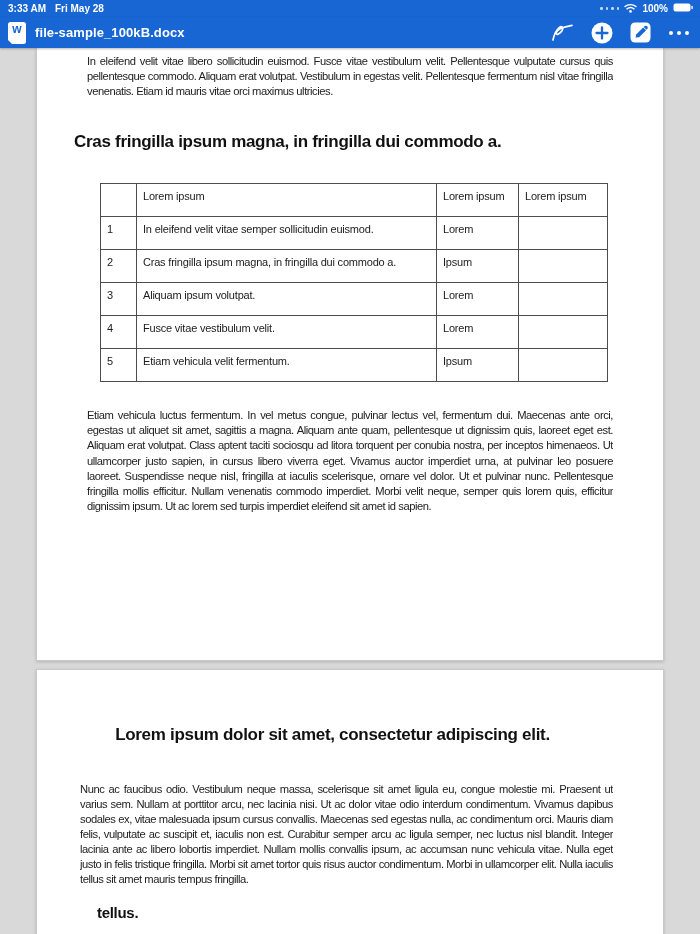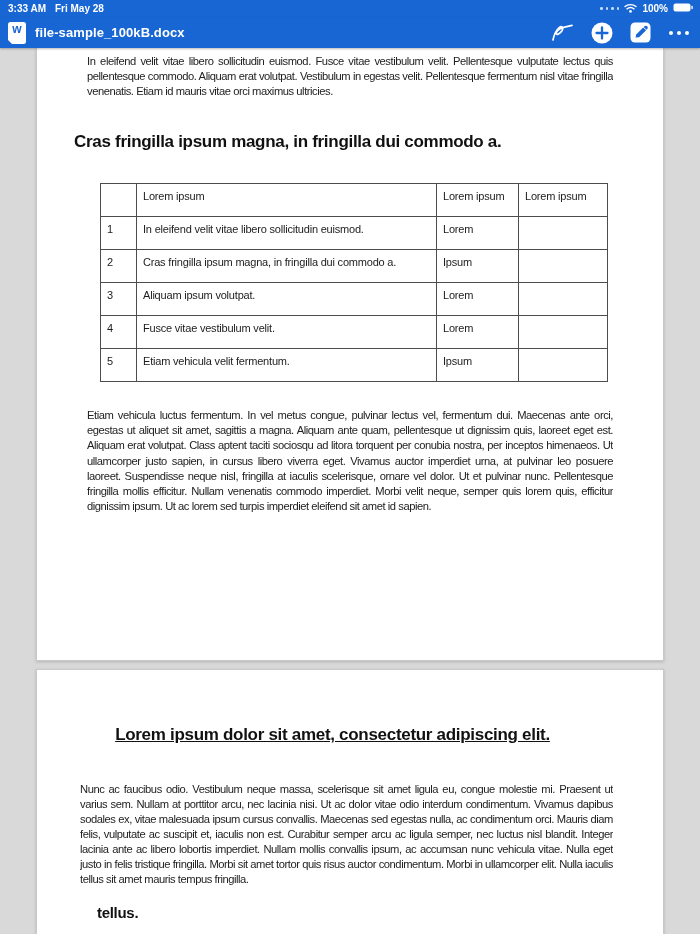--- a/index.html
+++ b/index.html
@@ -48,21 +48,21 @@
   .body-par { text-align:justify; font-size:11.2px; line-height:15.2px;
               letter-spacing:-0.45px; color:#222; overflow:hidden; }
   .par-1 { margin:6px 50px 0 50px; height:46px; }
   .par-2 { margin:26px 50px 0 50px; height:107px; }
   .par-3 { margin:34px 50px 0 43px; height:121px; line-height:15.0px; }
 
   .h-cras { margin:30px 40px 0 37px; font-size:17px; font-weight:700;
             letter-spacing:-0.3px; color:#111; line-height:23px; }
   .h-lorem { margin:52px 0 0 0; text-align:center; padding-right:35px;
              font-size:17px; font-weight:700; letter-spacing:-0.3px;
-             color:#111; line-height:26px;text-decoration:underline; }
+             color:#111; line-height:26px; }
   .h-maecenas { margin:1px 60px 0 40px; font-size:15px; font-weight:700;
                 letter-spacing:-0.3px; color:#111; line-height:17px; }
   .h-maecenas .l1 { display:block; }
   .h-maecenas .l2 { display:block; padding-left:20px; }
 
   
   table.doc-table { margin:30px 0 0 63px; border-collapse:collapse;
                     table-layout:fixed; width:507px; }
   .doc-table td { border:1px solid #4d4d4d; font-size:11px; letter-spacing:-0.2px;
                   vertical-align:top; padding:6px 6px 0 6px; height:33px;
@@ -137,40 +137,40 @@
           <circle cx="11" cy="3" r="2" fill="#fff"></circle>
           <circle cx="19" cy="3" r="2" fill="#fff"></circle>
         </svg>
       </button>
     </div>
   </div>
 
   <div class="doc-canvas">
 
     <div class="page page-1">
-      <div class="body-par par-1">In eleifend velit vitae libero sollicitudin euismod. Fusce vitae vestibulum velit. Pellentesque vulputate lectus quis pellentesque commodo. Aliquam erat volutpat. Vestibulum in egestas velit. Pellentesque fermentum nisl vitae fringilla venenatis. Etiam id mauris vitae orci maximus ultricies.</div>
+      <div class="body-par par-1">In eleifend velit vitae libero sollicitudin euismod. Fusce vitae vestibulum velit. Pellentesque vulputate cursus quis pellentesque commodo. Aliquam erat volutpat. Vestibulum in egestas velit. Pellentesque fermentum nisl vitae fringilla venenatis. Etiam id mauris vitae orci maximus ultricies.</div>
       <div class="h-cras">Cras fringilla ipsum magna, in fringilla dui commodo a.</div>
 
       <table class="doc-table">
         <colgroup>
             <col class="c0">
             <col class="c1">
             <col class="c2">
             <col class="c3">
           </colgroup>
         <tbody>
           <tr>
             <td></td>
             <td>Lorem ipsum</td>
             <td>Lorem ipsum</td>
             <td>Lorem ipsum</td>
           </tr>
           <tr>
             <td>1</td>
-            <td>In eleifend velit vitae libero sollicitudin euismod.</td>
+            <td>In eleifend velit vitae semper sollicitudin euismod.</td>
             <td>Lorem</td>
             <td></td>
           </tr>
           <tr>
             <td>2</td>
             <td>Cras fringilla ipsum magna, in fringilla dui commodo a.</td>
             <td>Ipsum</td>
             <td></td>
           </tr>
           <tr>

